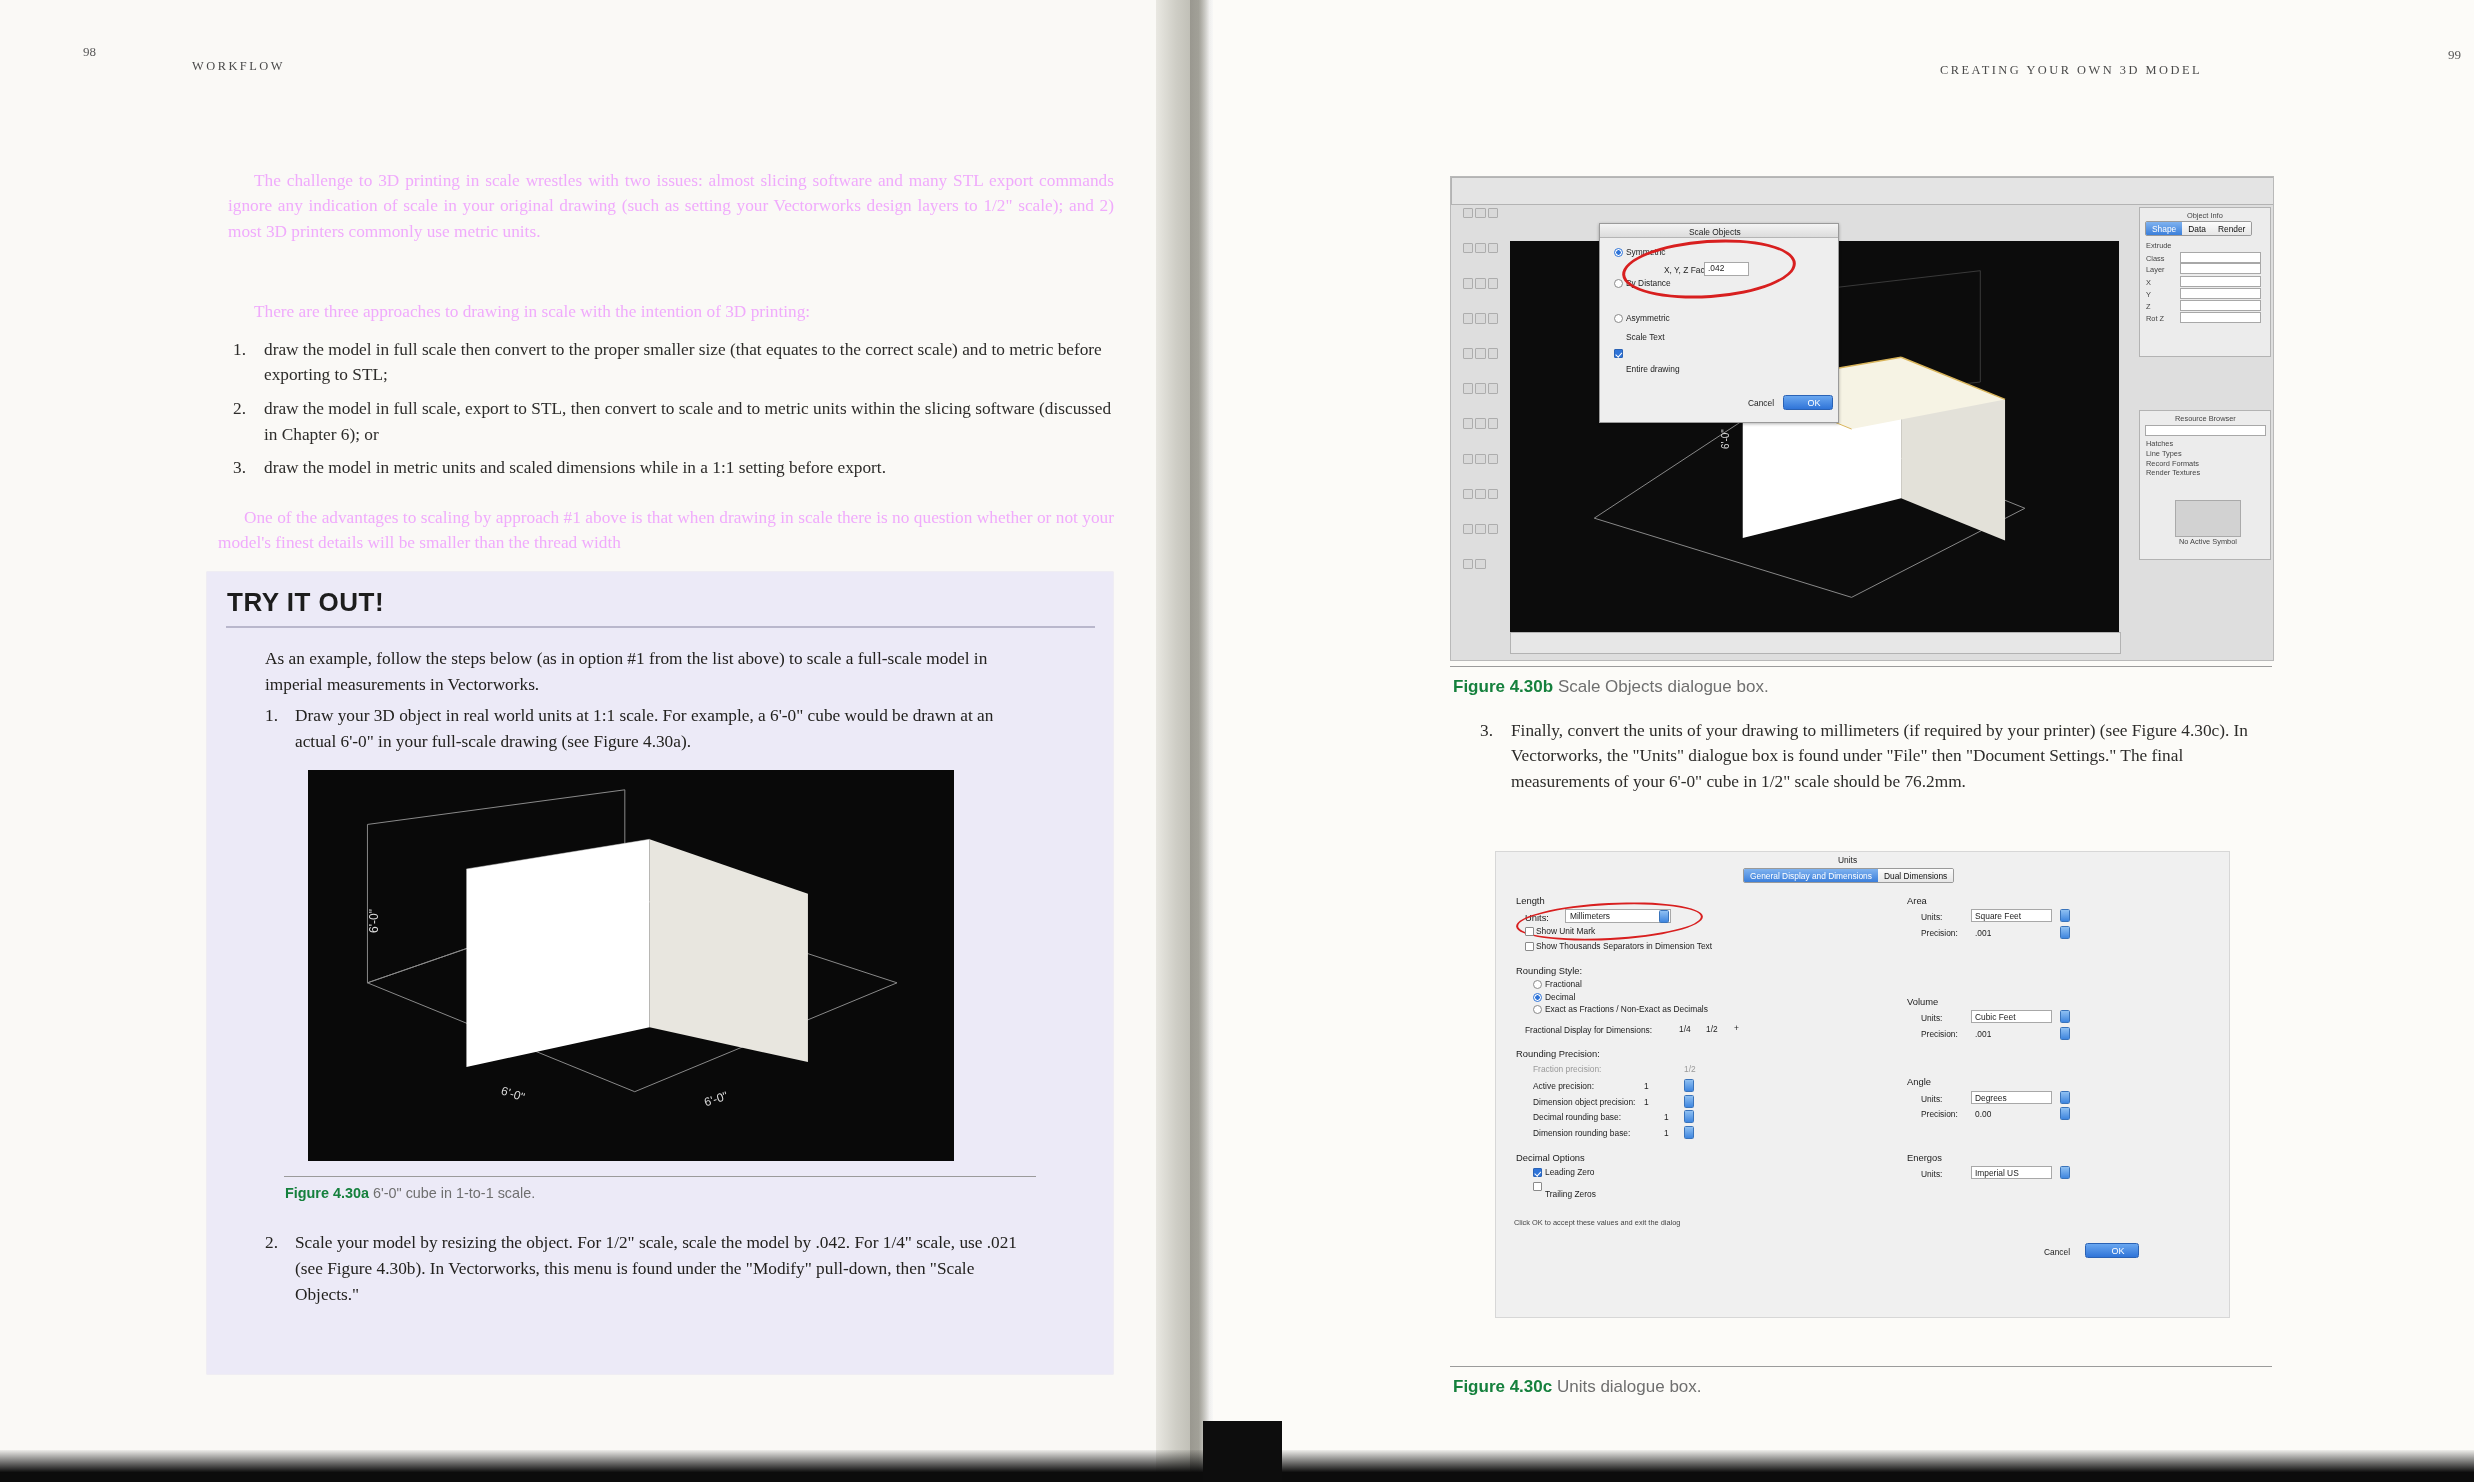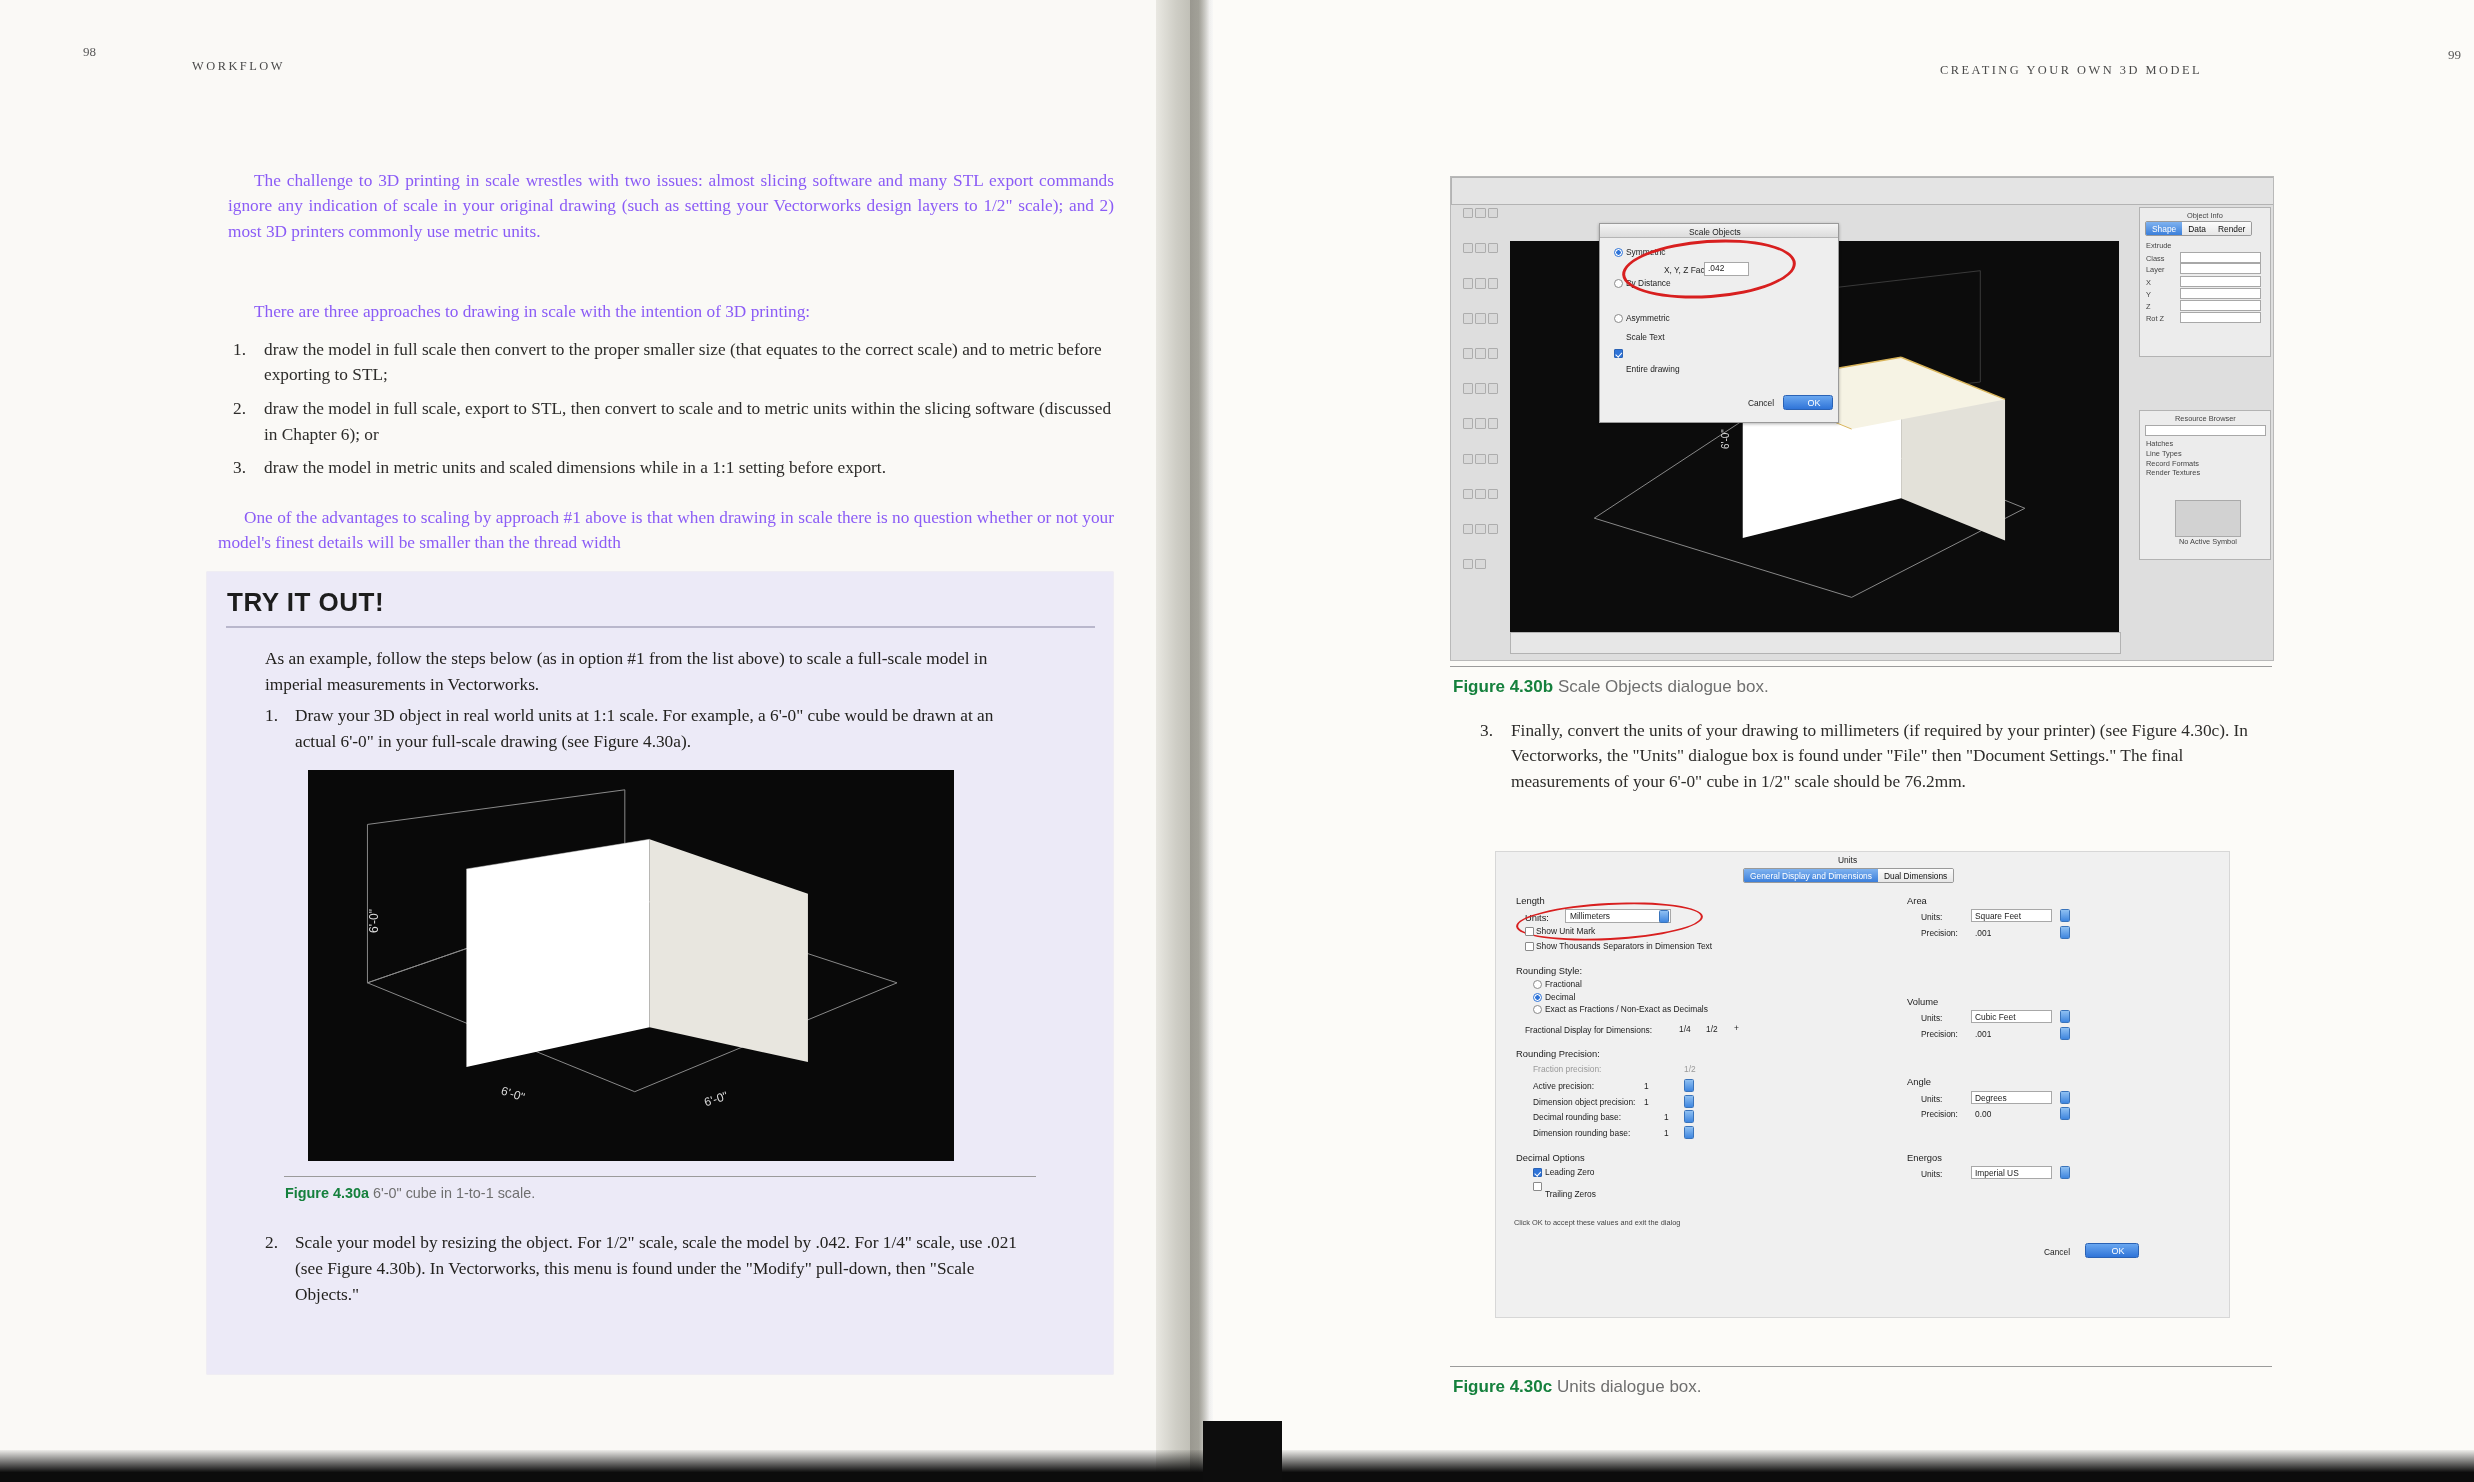--- a/index.html
+++ b/index.html
@@ -17,21 +17,21 @@
   #bottom-shadow{position:absolute;left:0;top:1450px;width:2512px;height:32px;
     background:linear-gradient(to bottom,rgba(0,0,0,0.05),#0c0c0c 70%);}
   #right-shadow{position:absolute;left:1203px;top:1421px;width:79px;height:62px;background:#0d0d0d;}
 
   
   .folio{position:absolute;font-family:"Liberation Serif",serif;color:#585858;font-size:13px;}
   .runhead{position:absolute;font-family:"Liberation Serif",serif;color:#4a4a4a;
     font-size:12.4px;letter-spacing:2.5px;}
 
   
-  .body{position:absolute;font-family:"Liberation Serif",serif;color:#8b5cf6;
+  .body{position:absolute;font-family:"Liberation Serif",serif;color:#f0abfc;
     font-size:17.3px;line-height:1.47;text-align:justify;}
   .body .ind{display:block;text-indent:26px;}
   .numlist{position:absolute;font-family:"Liberation Serif",serif;color:#2d2c2a;font-size:17.3px;line-height:1.47;}
   .numlist .li{position:relative;padding-left:31px;margin-bottom:8.4px;}
   .numlist .li .num{position:absolute;left:0;top:0;}
 
   
   #tryout{position:absolute;left:207px;top:572px;width:906px;height:802px;
     background:#eceaf7;box-shadow:0 0 0 0.5px #e3e1f0;}
   #tryout-title{position:absolute;left:20px;top:15px;font-family:"Liberation Sans",sans-serif;

